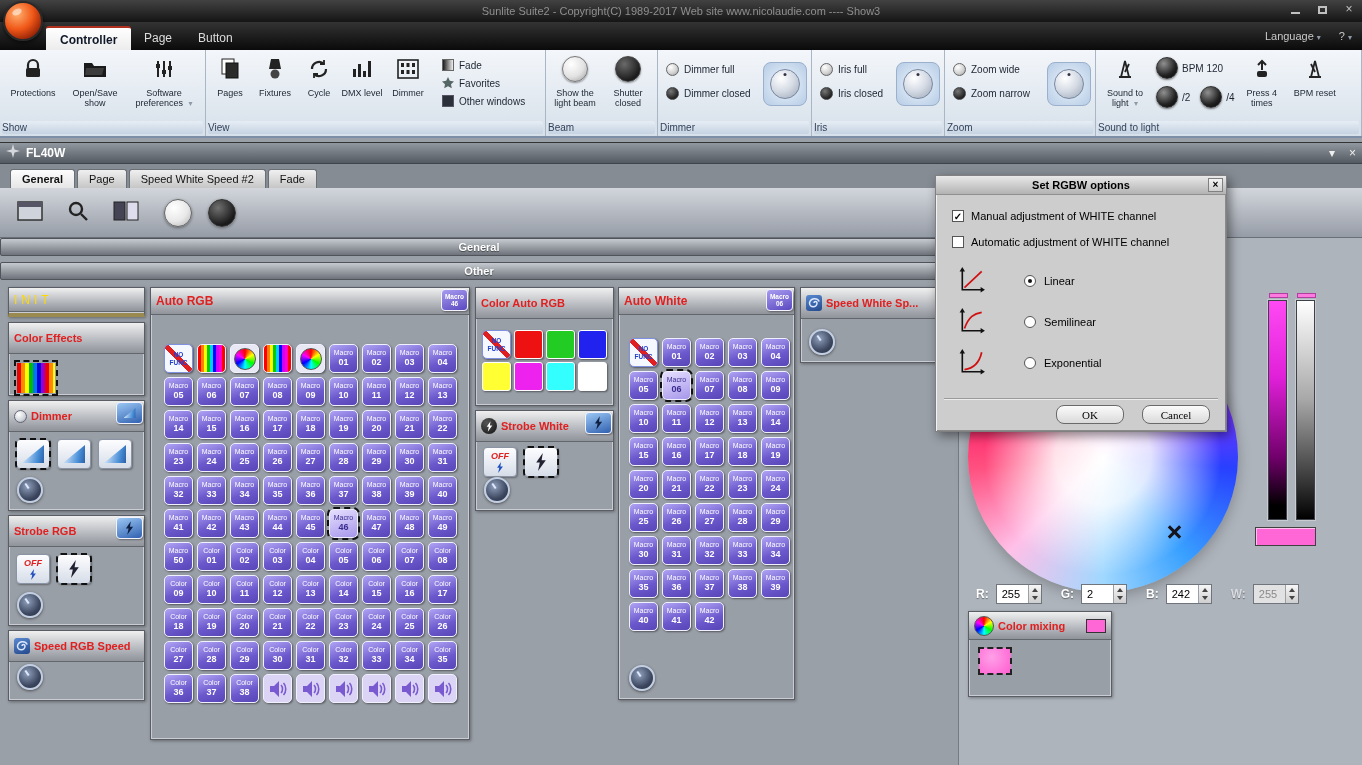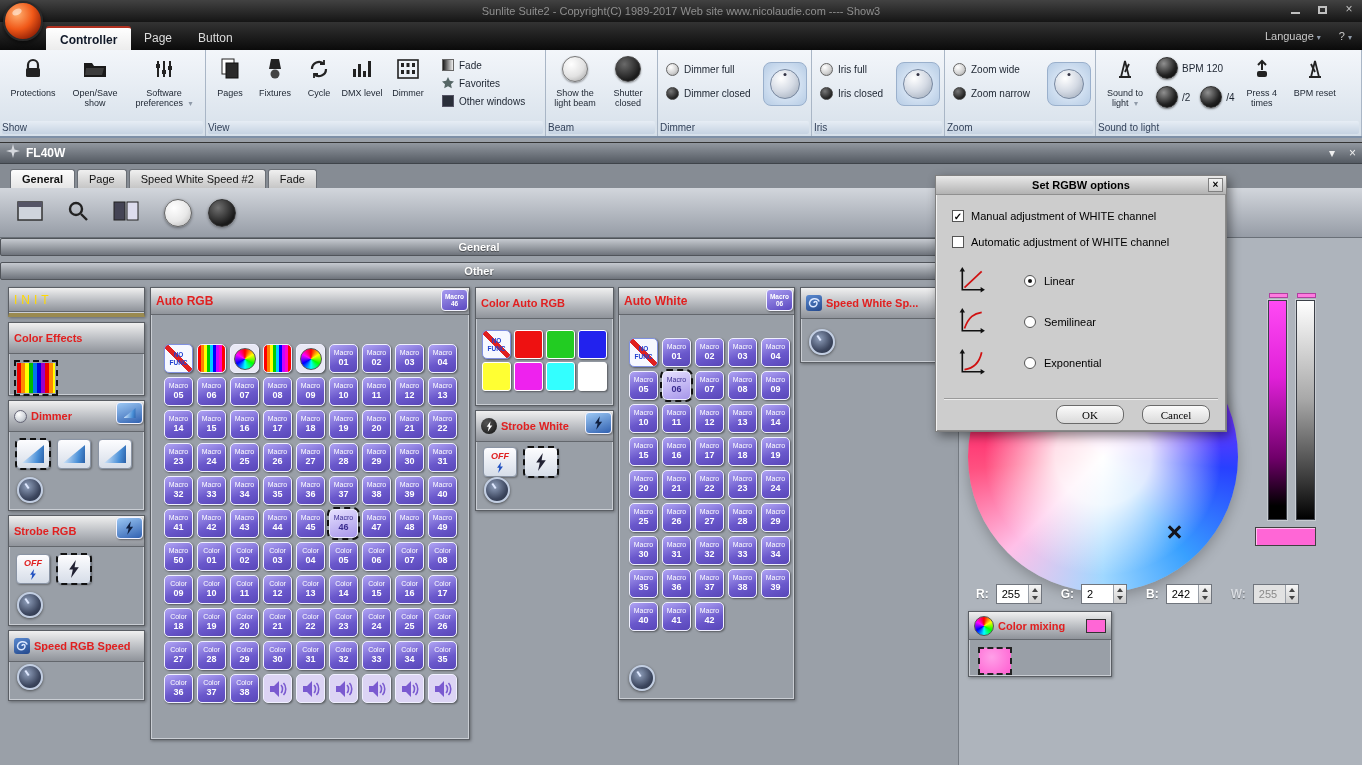--- a/index.html
+++ b/index.html
@@ -1237,21 +1237,21 @@
   <span class="lbl-dim" style="margin-left:12px">W:</span>
   <div class="spin dis">
     <span class="val">255</span>
     <span class="arrows">
         <i class="tri-u"></i>
         <i class="tri-d"></i>
       </span>
   </div>
 </div>
 
-<div class="panel" style="left:968px;top:611px;width:144px;height:66px;z-index:6">
+<div class="panel" style="left:968px;top:611px;width:144px;height:86px;z-index:6">
   <div class="phead" style="height:28px">
     <span class="wheel-ic-lg"></span>
     <span class="ptitle">Color mixing</span>
     <span class="mix-swatch-sm"></span>
   </div>
   <div class="mix-swatch"></div>
 </div>
 
 <div class="dialog">
   <div class="dlg-title">

